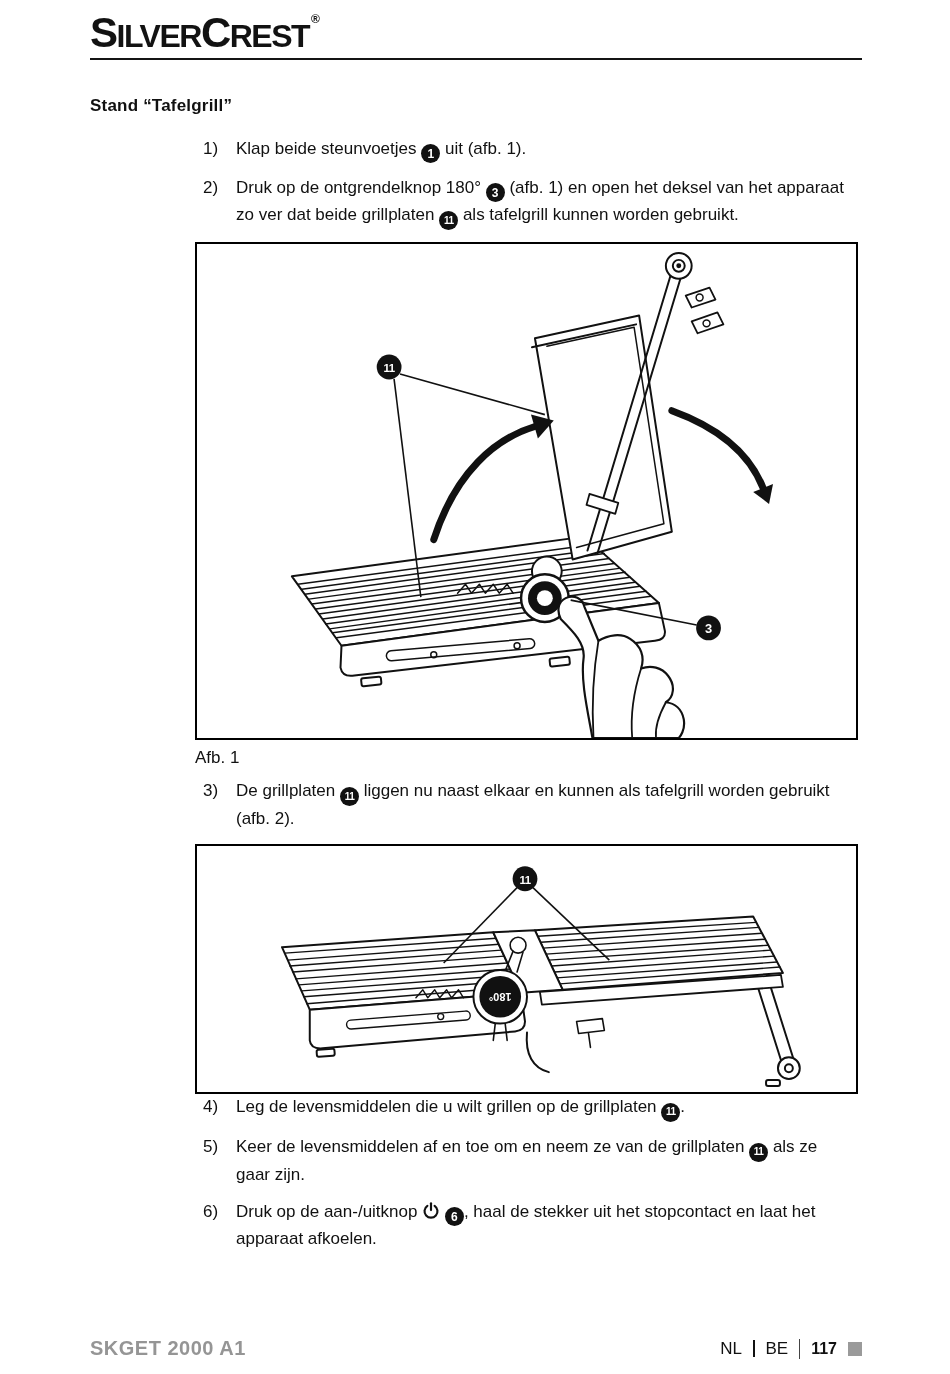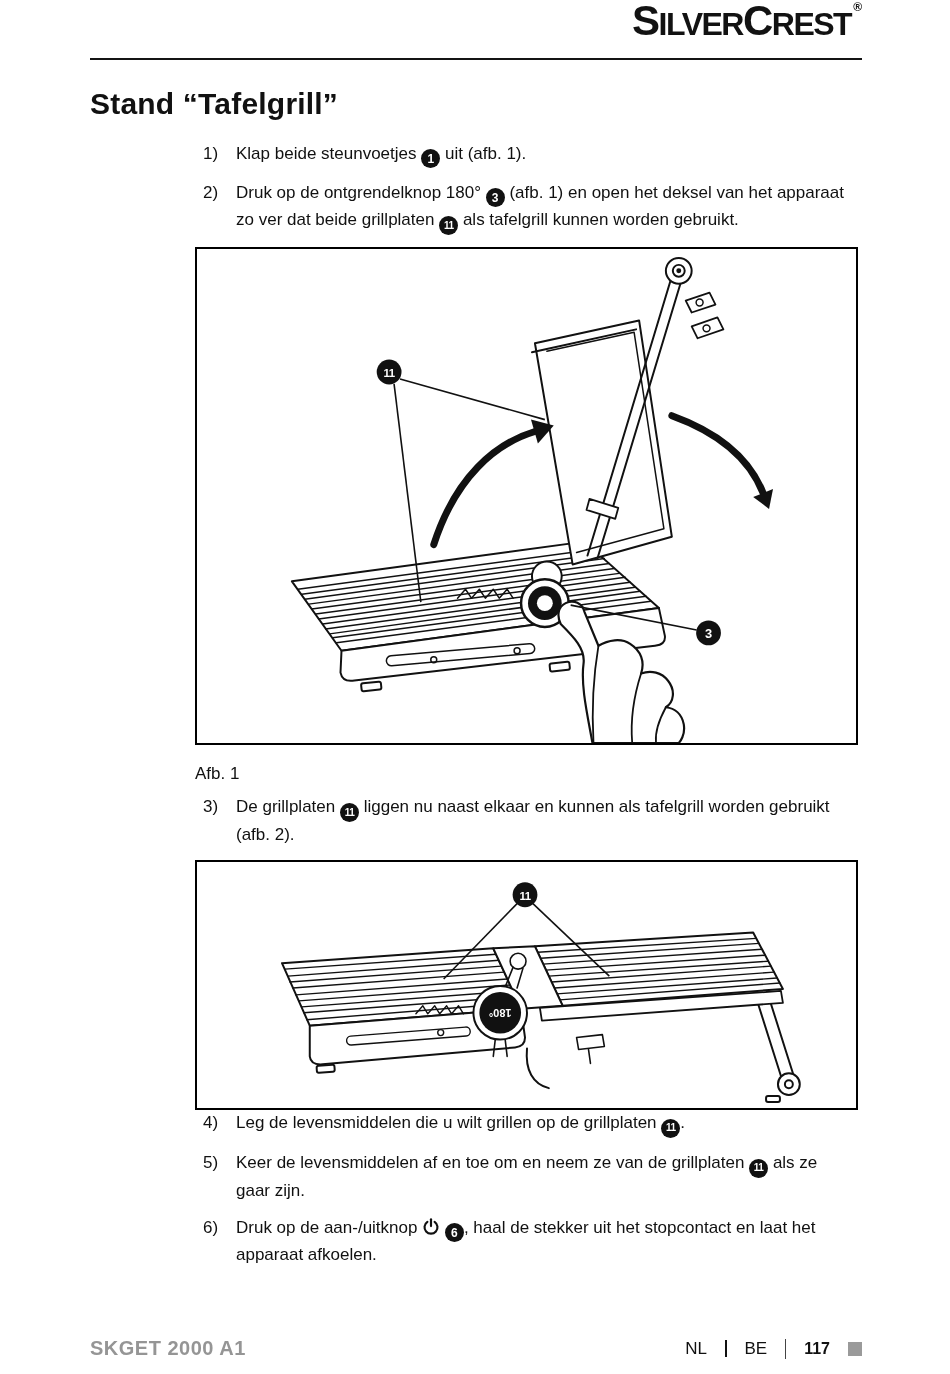--- a/index.html
+++ b/index.html
@@ -7,57 +7,57 @@
   body { font-family: "Liberation Sans", sans-serif; color:#111; }
   .page {
     position: relative;
     width: 950px; height: 1374px;
     margin: 0 auto;
     background: #fff;
     padding: 0 88px 0 90px;
     overflow: hidden;
   }
   
-  .logo-row { display:flex; justify-content:flex-end; align-items:flex-start; padding-top:0; height:52px; }
+  .logo-row { display:flex; justify-content:flex-start; align-items:flex-start; padding-top:12px; height:52px; }
   .logo-text { font-weight:bold; color:#121212; letter-spacing:-1.5px; line-height:1; white-space:nowrap; }
   .lg-cap  { font-size:42px; }
   .lg-rest { font-size:32px; }
   .lg-reg  { font-size:12px; font-weight:bold; margin-left:2px; vertical-align: 24px; letter-spacing:0; }
   .header-rule { height:2px; background:#141414; margin-top:6px; }
 
   
-  .title { font-size:30px; font-weight:bold; margin:27px 0 20px 0; letter-spacing:0.2px; }
+  .title { font-size:17px; font-weight:bold; margin:36px 0 20px 0; letter-spacing:0.2px; }
 
   
   .steps { list-style:none; margin-left:113px; }
   .steps li { display:flex; font-size:17px; line-height:25.5px; margin-bottom:12px; }
   .step-num { flex:0 0 33px; }
   .step-text { flex:1; max-width:614px; }
   .badge {
     display:inline-flex; align-items:center; justify-content:center;
     width:19px; height:19px; border-radius:50%;
     background:#111; color:#fff; font-weight:bold; font-size:12px;
     vertical-align:-3.5px; line-height:1;
   }
   .badge.wide { font-size:10px; letter-spacing:-0.5px; }
   .power-icon { display:inline-block; width:18px; height:18px; vertical-align:-3px; }
   .power-icon svg { display:block; width:18px; height:18px; }
 
   
   .fig { margin:6px 0 0 105px; width:663px; border:2px solid #000; background:#fff; }
   .fig svg { display:block; }
-  .fig-caption { margin:19px 0 10px 105px; font-size:17px; }
+  .fig-caption { margin:8px 0 10px 105px; font-size:17px; }
 
   
   .footer {
     position:absolute; left:90px; right:88px; bottom:14px;
     display:flex; justify-content:space-between; align-items:center;margin-top:32px;
   }
   .model { color:#959595; font-weight:bold; font-size:20px; letter-spacing:0.5px; }
-  .footer-right { display:flex; align-items:center; gap:18px; font-size:17px; }
+  .footer-right { display:flex; align-items:center; gap:11px; font-size:17px; }
   .vbar { width:1.5px; height:17px; background:#111; }
   .vbar.thin { width:1px; height:20px; background:#444; }
   .page-num { font-size:16px; font-weight:bold; }
   .footer-square { width:14px; height:14px; background:#9a9a9a; }
 </style>
 </head>
 <body>
 
 <div class="page">
 

